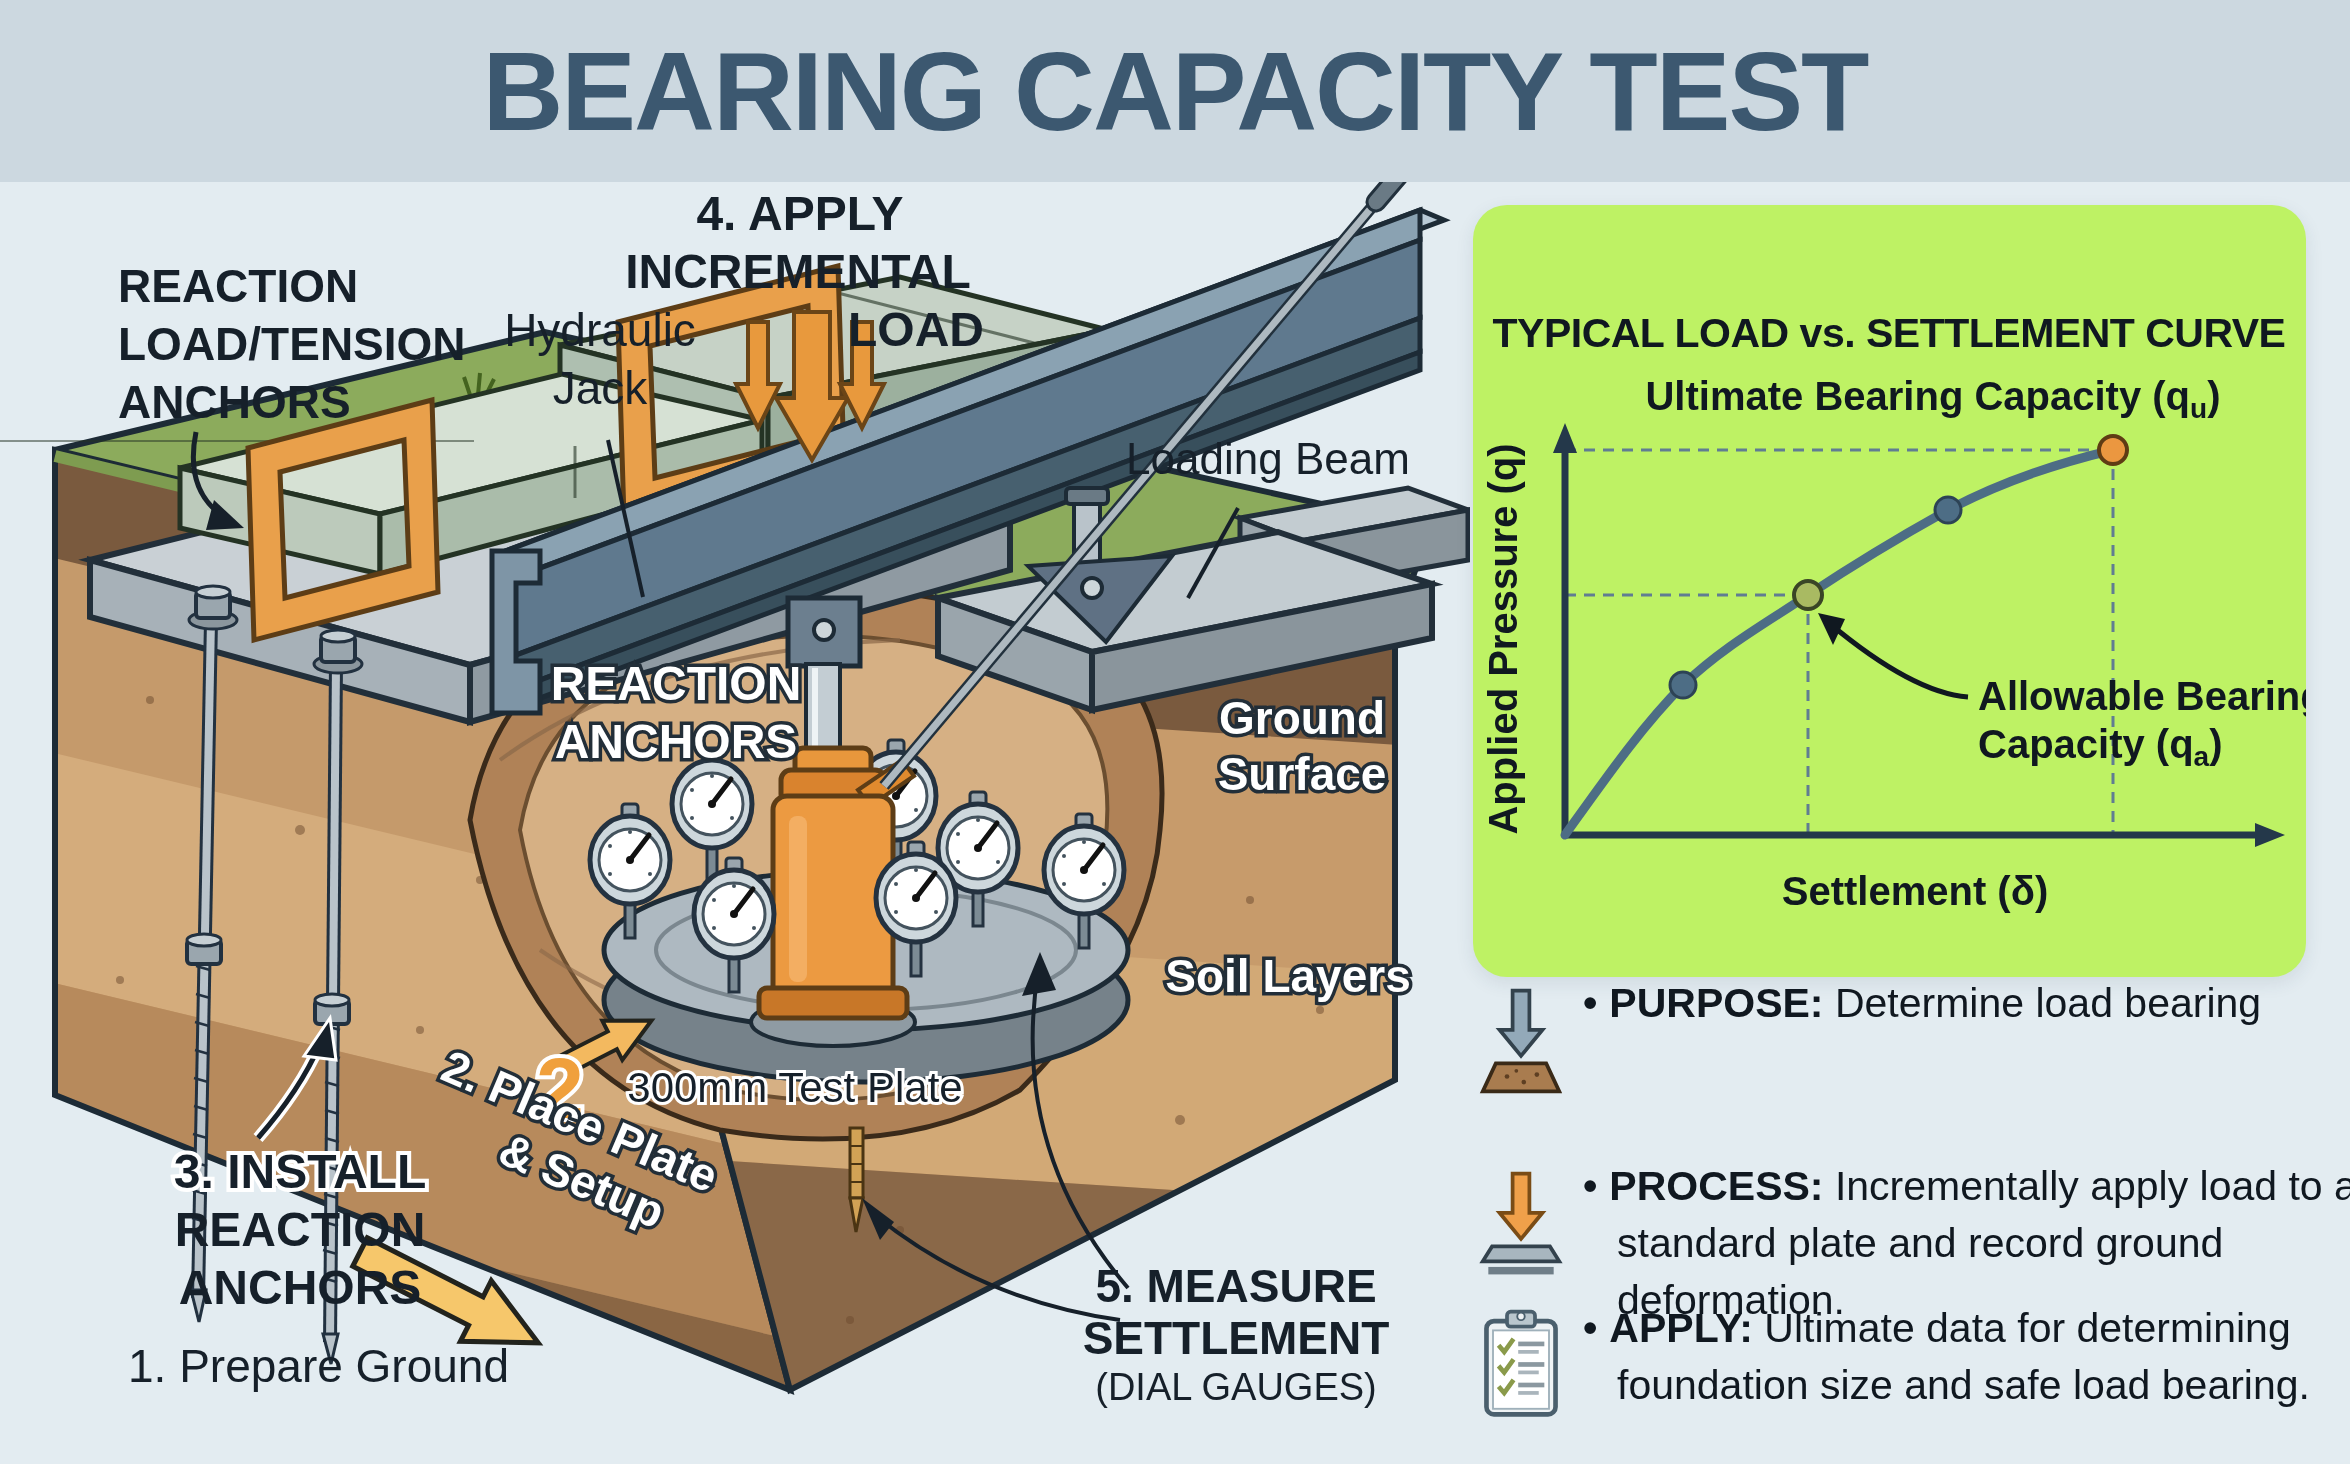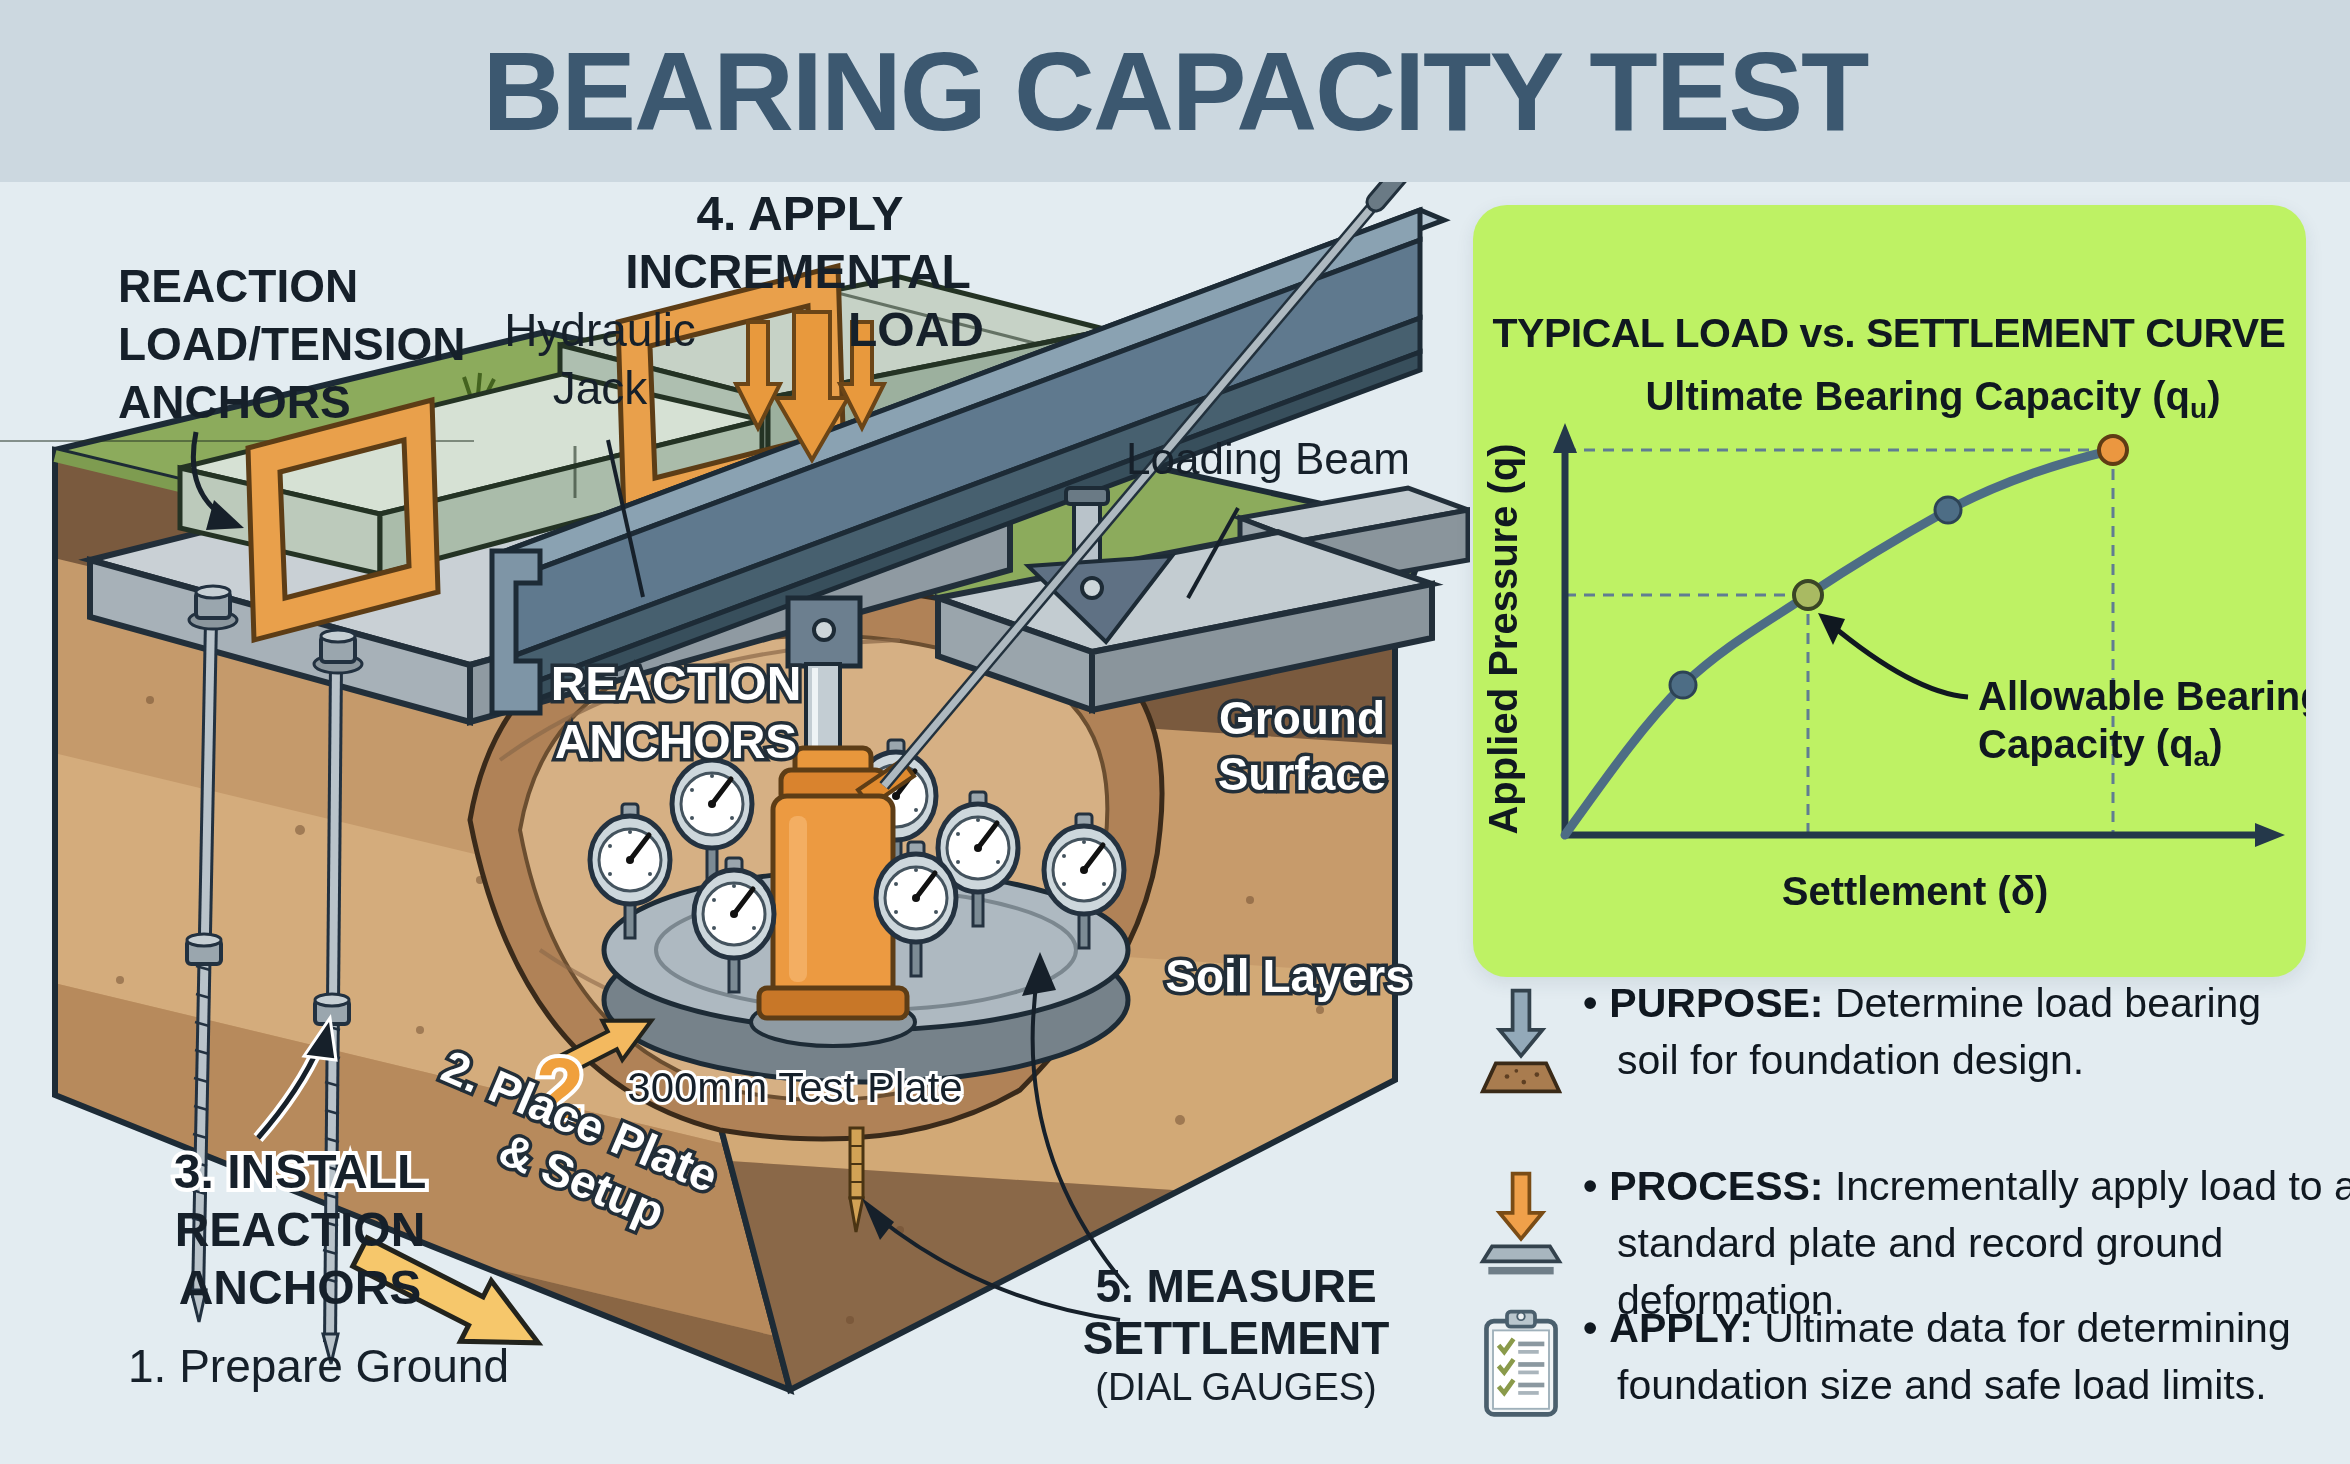--- a/index.html
+++ b/index.html
@@ -395,21 +395,20 @@
   <svg class="bullet-icon" width="84" height="120" viewBox="0 0 90 120">
     <polygon points="36,6 54,6 54,48 68,48 45,76 22,48 36,48" fill="#93a9b9" stroke="#33424d" stroke-width="4"></polygon>
     <polygon points="18,84 72,84 86,114 4,114" fill="#a97c4f" stroke="#3a2a18" stroke-width="4"></polygon>
     <circle cx="30" cy="98" r="2.5" fill="#5e3f22"></circle>
       <circle cx="48" cy="104" r="2.5" fill="#5e3f22"></circle>
     <circle cx="62" cy="96" r="2.5" fill="#5e3f22"></circle>
       <circle cx="40" cy="92" r="2" fill="#5e3f22"></circle>
   </svg>
   <div class="bullet-text">
     <div class="bl"><span class="dot">•</span><b>PURPOSE:</b> <span>Determine load bearing</span></div>
-    <div class="bl cont">soil for foundation design.</div>
   </div>
 </div>
 
 <div class="bullet-row" style="top:1158px">
   <svg class="bullet-icon" width="84" height="120" viewBox="0 0 90 120">
     <polygon points="36,6 54,6 54,48 68,48 45,76 22,48 36,48" fill="#f0a04a" stroke="#7a4c16" stroke-width="4"></polygon>
     <polygon points="14,84 76,84 86,100 4,100" fill="#a8b6bf" stroke="#33424d" stroke-width="4"></polygon>
     <rect x="10" y="106" width="70" height="8" fill="#6f7e88"></rect>
   </svg>
   <div class="bullet-text">
@@ -430,15 +429,15 @@
       <rect x="42" y="45" width="22" height="4" fill="#aab5bc"></rect>
     <path d="M21,62 l6,7 l10,-14" fill="none" stroke="#8a9a4a" stroke-width="5"></path>
     <rect x="42" y="58" width="28" height="5" fill="#8b98a0"></rect>
       <rect x="42" y="67" width="22" height="4" fill="#aab5bc"></rect>
     <path d="M21,84 l6,7 l10,-14" fill="none" stroke="#8a9a4a" stroke-width="5"></path>
     <rect x="42" y="80" width="28" height="5" fill="#8b98a0"></rect>
       <rect x="42" y="89" width="22" height="4" fill="#aab5bc"></rect>
   </svg>
   <div class="bullet-text">
     <div class="bl"><span class="dot">•</span><b>APPLY:</b> <span>Ultimate data for determining</span></div>
-    <div class="bl cont">foundation size and safe load limits.</div>
+    <div class="bl cont">foundation size and safe load bearing.</div>
   </div>
 </div>
 
 </body></html>

